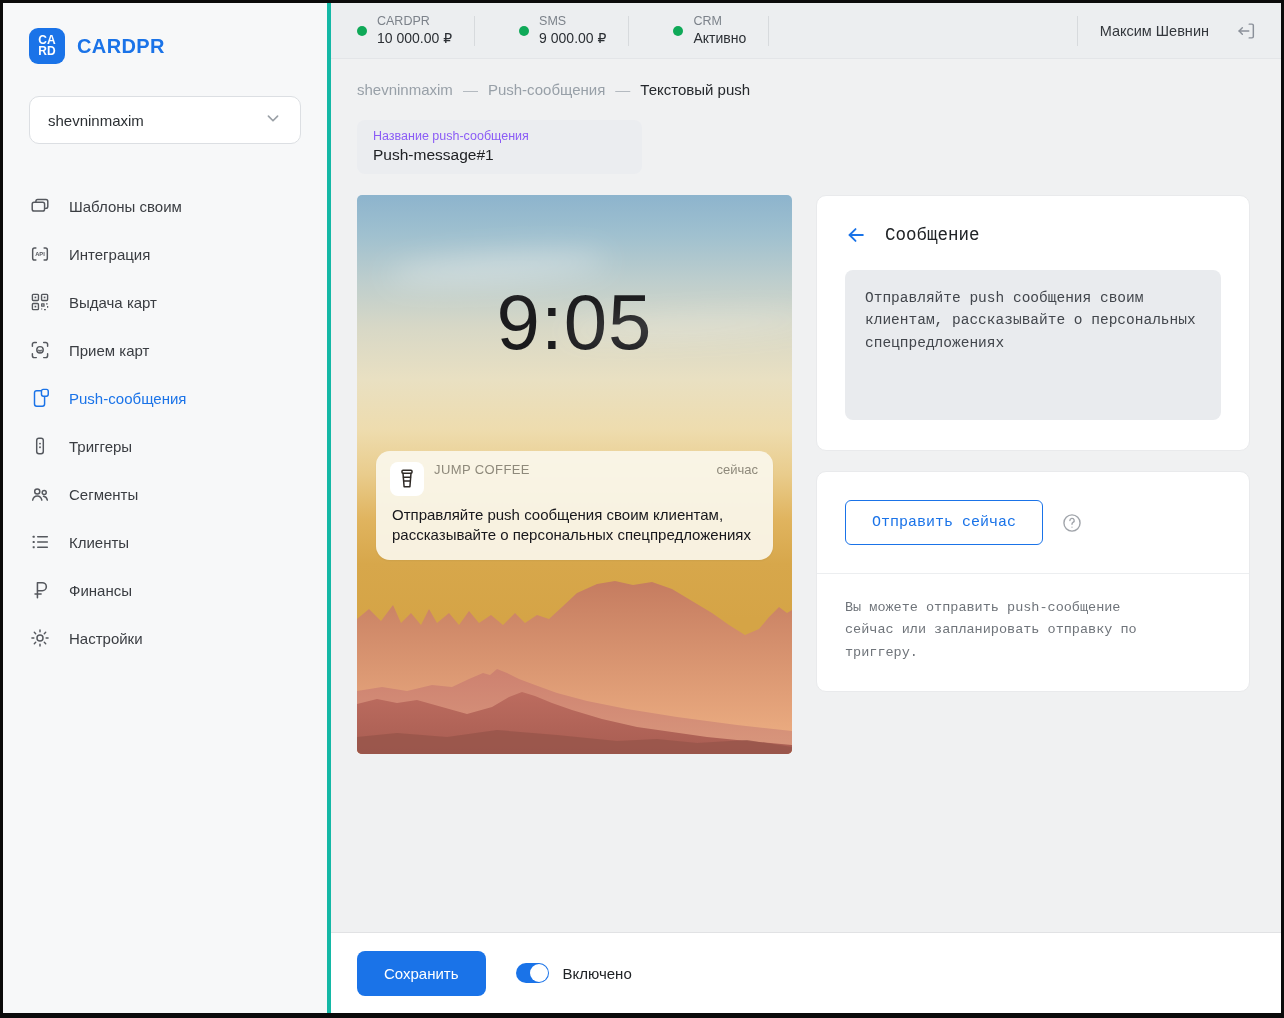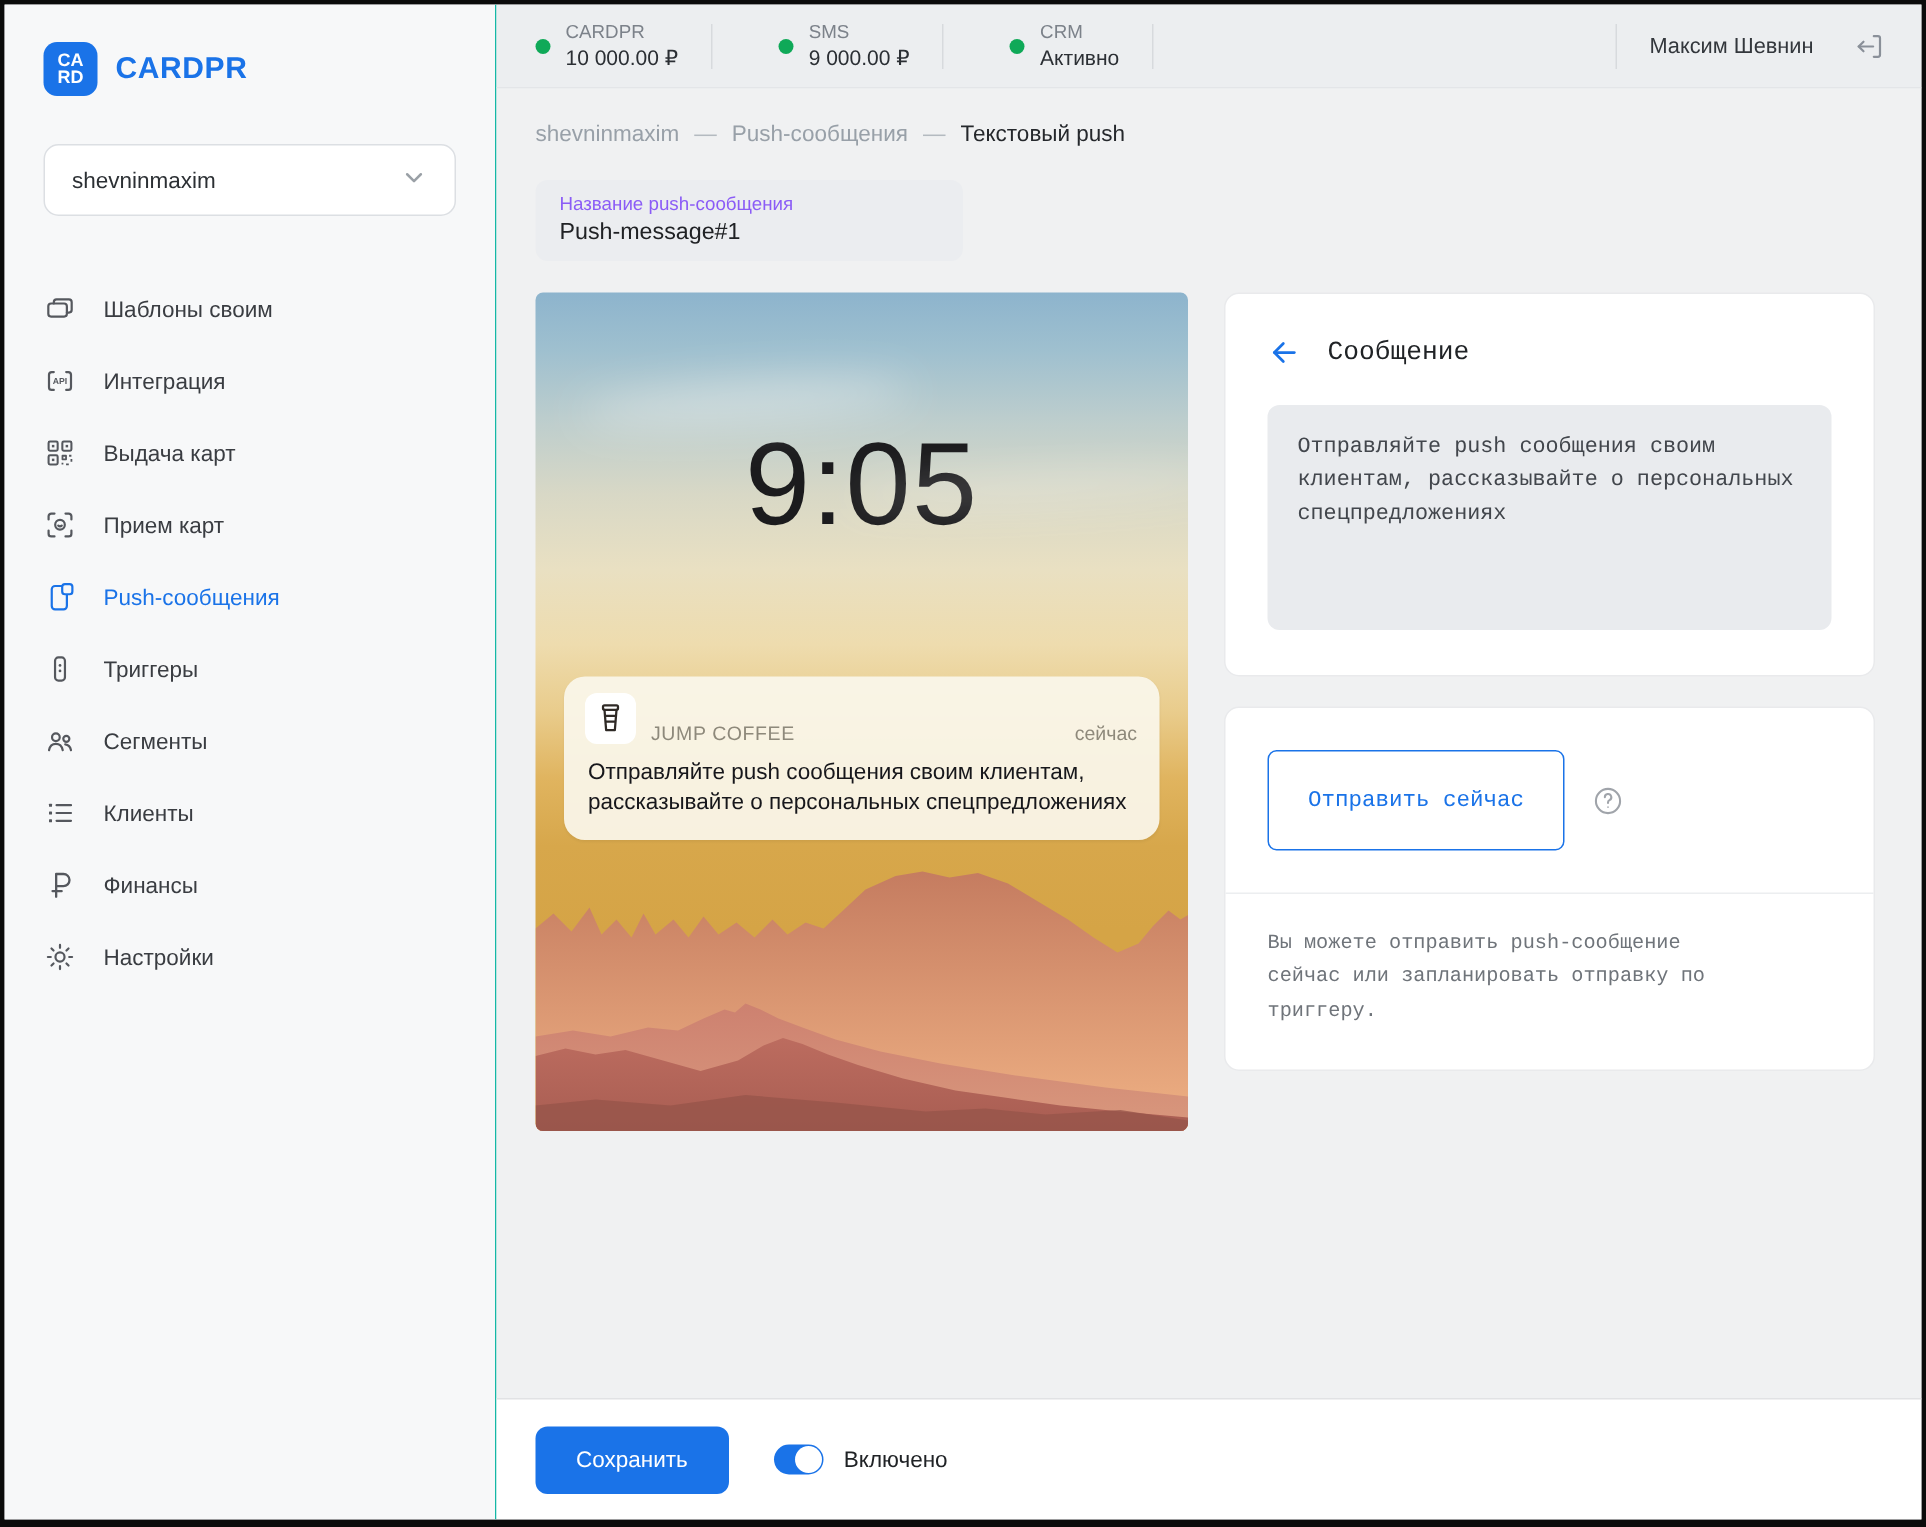--- a/index.html
+++ b/index.html
@@ -1,20 +1,20 @@
 <!DOCTYPE html>
 <html><head>
 <meta charset="utf-8">
 <style>
   * { margin:0; padding:0; box-sizing:border-box; }
   html,body { width:1284px; height:1018px; font-family:"Liberation Sans","DejaVu Sans",sans-serif; }
   .frame { width:1284px; height:1018px; border:3px solid #0b0b0b; border-bottom-width:5px; display:flex; background:#f0f1f2; overflow:hidden; }
 
   
-  .sidebar { width:328px; background:#f7f8f9; border-right:1px solid #14b8a6; flex:0 0 328px; padding:25px 0 0 0; }
+  .sidebar { width:328px; background:#f7f8f9; border-right:4px solid #14b8a6; flex:0 0 328px; padding:25px 0 0 0; }
   .logo-row { display:flex; align-items:center; gap:12px; padding:0 26px; }
   .logo-mark { width:36px; height:36px; background:#1a73e8; border-radius:9px; color:#fff; display:flex; flex-direction:column; align-items:center; justify-content:center; font-weight:800; font-size:12px; line-height:.92; letter-spacing:0; }
   .logo-text { color:#1a73e8; font-size:20px; font-weight:800; letter-spacing:.4px; }
   .account-select { margin:32px 26px 0 26px; height:48px; background:#fff; border:1px solid #dcdfe3; border-radius:10px; display:flex; align-items:center; justify-content:space-between; padding:0 16px 0 18px; cursor:pointer; }
   .account-select .val { font-size:15px; color:#2c3034; }
   .nav { margin-top:38px; }
   .nav-item { display:flex; align-items:center; gap:18px; padding:13px 26px; cursor:pointer; color:#3a3d42; font-size:15px; }
   .nav-item .nicon { width:22px; height:22px; color:#55585e; display:flex; align-items:center; justify-content:center; flex:0 0 22px; }
   .nav-item.active { color:#1a73e8; }
   .nav-item.active .nicon { color:#1a73e8; }
@@ -50,40 +50,40 @@
   
   .phone { width:435px; height:559px; border-radius:5px; position:relative; overflow:hidden; flex:0 0 435px;
     background:linear-gradient(180deg,#8db4cd 0%,#9fc0cf 7%,#bccdcd 15%,#d8d8c6 24%,#e9e0c2 33%,#eedcae 42%,#e9cc8c 50%,#e0b45f 58%,#d7a74b 66%,#d5a446 76%); }
   .cloud { position:absolute; background:rgba(255,255,255,.35); filter:blur(14px); border-radius:50%; }
   .cloud.c1 { width:220px; height:26px; left:30px; top:60px; transform:rotate(-4deg); }
   .cloud.c2 { width:260px; height:20px; right:-30px; top:120px; transform:rotate(-3deg); opacity:.7; }
   .phone .clock { text-align:center; margin-top:88px; font-size:78px; font-weight:200; color:#1b1b1d; letter-spacing:1px; line-height:1; }
   .phone .date { text-align:center; margin-top:14px; font-size:25px; font-weight:300; color:#131316; }
   .mountains { position:absolute; left:0; right:0; bottom:0; height:175px; display:block; }
   .notification { position:absolute; left:19px; right:19px; top:256px; background:rgba(250,246,235,.93); border-radius:14px; padding:11px 15px 14px 14px; box-shadow:0 1px 2px rgba(0,0,0,.05); }
-  .notif-head { display:flex; align-items:flex-end; gap:10px; }
+  .notif-head { display:flex; align-items:flex-start; gap:10px; }
   .notif-appicon { width:34px; height:34px; background:#fff; border-radius:8px; display:flex; align-items:center; justify-content:center; flex:0 0 34px; }
   .notif-appicon svg { width:24px; height:24px; }
   .notif-title { flex:1; font-size:13px; color:#8e897b; letter-spacing:.4px; }
   .notif-when { font-size:13px; color:#8e897b; }
   .notif-body { margin-top:9px; font-size:15px; line-height:1.36; color:#17171b; padding-left:2px; max-width:370px; }
 
   
   .rightcol { width:434px; flex:0 0 434px; display:flex; flex-direction:column;font-family:Liberation Mono, monospace; }
   .card { background:#fff; border:1px solid #e9eaec; border-radius:10px; }
   .card.message-card { padding:28px 28px 30px 28px; }
   .msg-head { display:flex; align-items:center; gap:18px; }
   .back-btn { width:22px; height:22px; cursor:pointer; display:flex; color:#1a73e8; }
   .msg-title { font-size:17.5px; font-weight:500; color:#202326; }
   .msg-box { margin-top:24px; background:#e9ebee; border-radius:8px; padding:17px 20px; height:150px; font-size:14.5px; line-height:1.55; color:#42464c; cursor:text; }
   .msg-box .msg-text { max-width:360px; }
 
   .card.send-card { margin-top:20px; }
   .send-top { padding:28px; display:flex; align-items:center; gap:18px; }
-  .send-btn { background:#fff; border:1px solid #1a73e8; color:#1a73e8; border-radius:6px; font-size:15px; padding:24px 26px; cursor:pointer; font-family:inherit; }
+  .send-btn { background:#fff; border:1px solid #1a73e8; color:#1a73e8; border-radius:6px; font-size:15px; padding:13px 26px; cursor:pointer; font-family:inherit; }
   .help-icon { width:22px; height:22px; color:#a0a4aa; cursor:pointer; display:flex; }
   .send-divider { height:1px; background:#eceef0; }
   .send-hint { padding:23px 28px 27px 28px; font-size:13.5px; line-height:1.65; color:#6f747a; }
   .send-hint .hint-text { max-width:330px; }
 
   
   .footer { flex:0 0 81px; background:#fff; border-top:1px solid #e1e2e4; display:flex; align-items:center; padding:0 26px; gap:30px; }
   .save-btn { background:#1a73e8; color:#fff; border:none; border-radius:8px; font-size:15px; padding:14px 27px; cursor:pointer; font-family:inherit; }
   .toggle-row { display:flex; align-items:center; gap:14px; }
   .toggle { width:33px; height:20px; border-radius:10px; background:#1a73e8; position:relative; cursor:pointer; }

